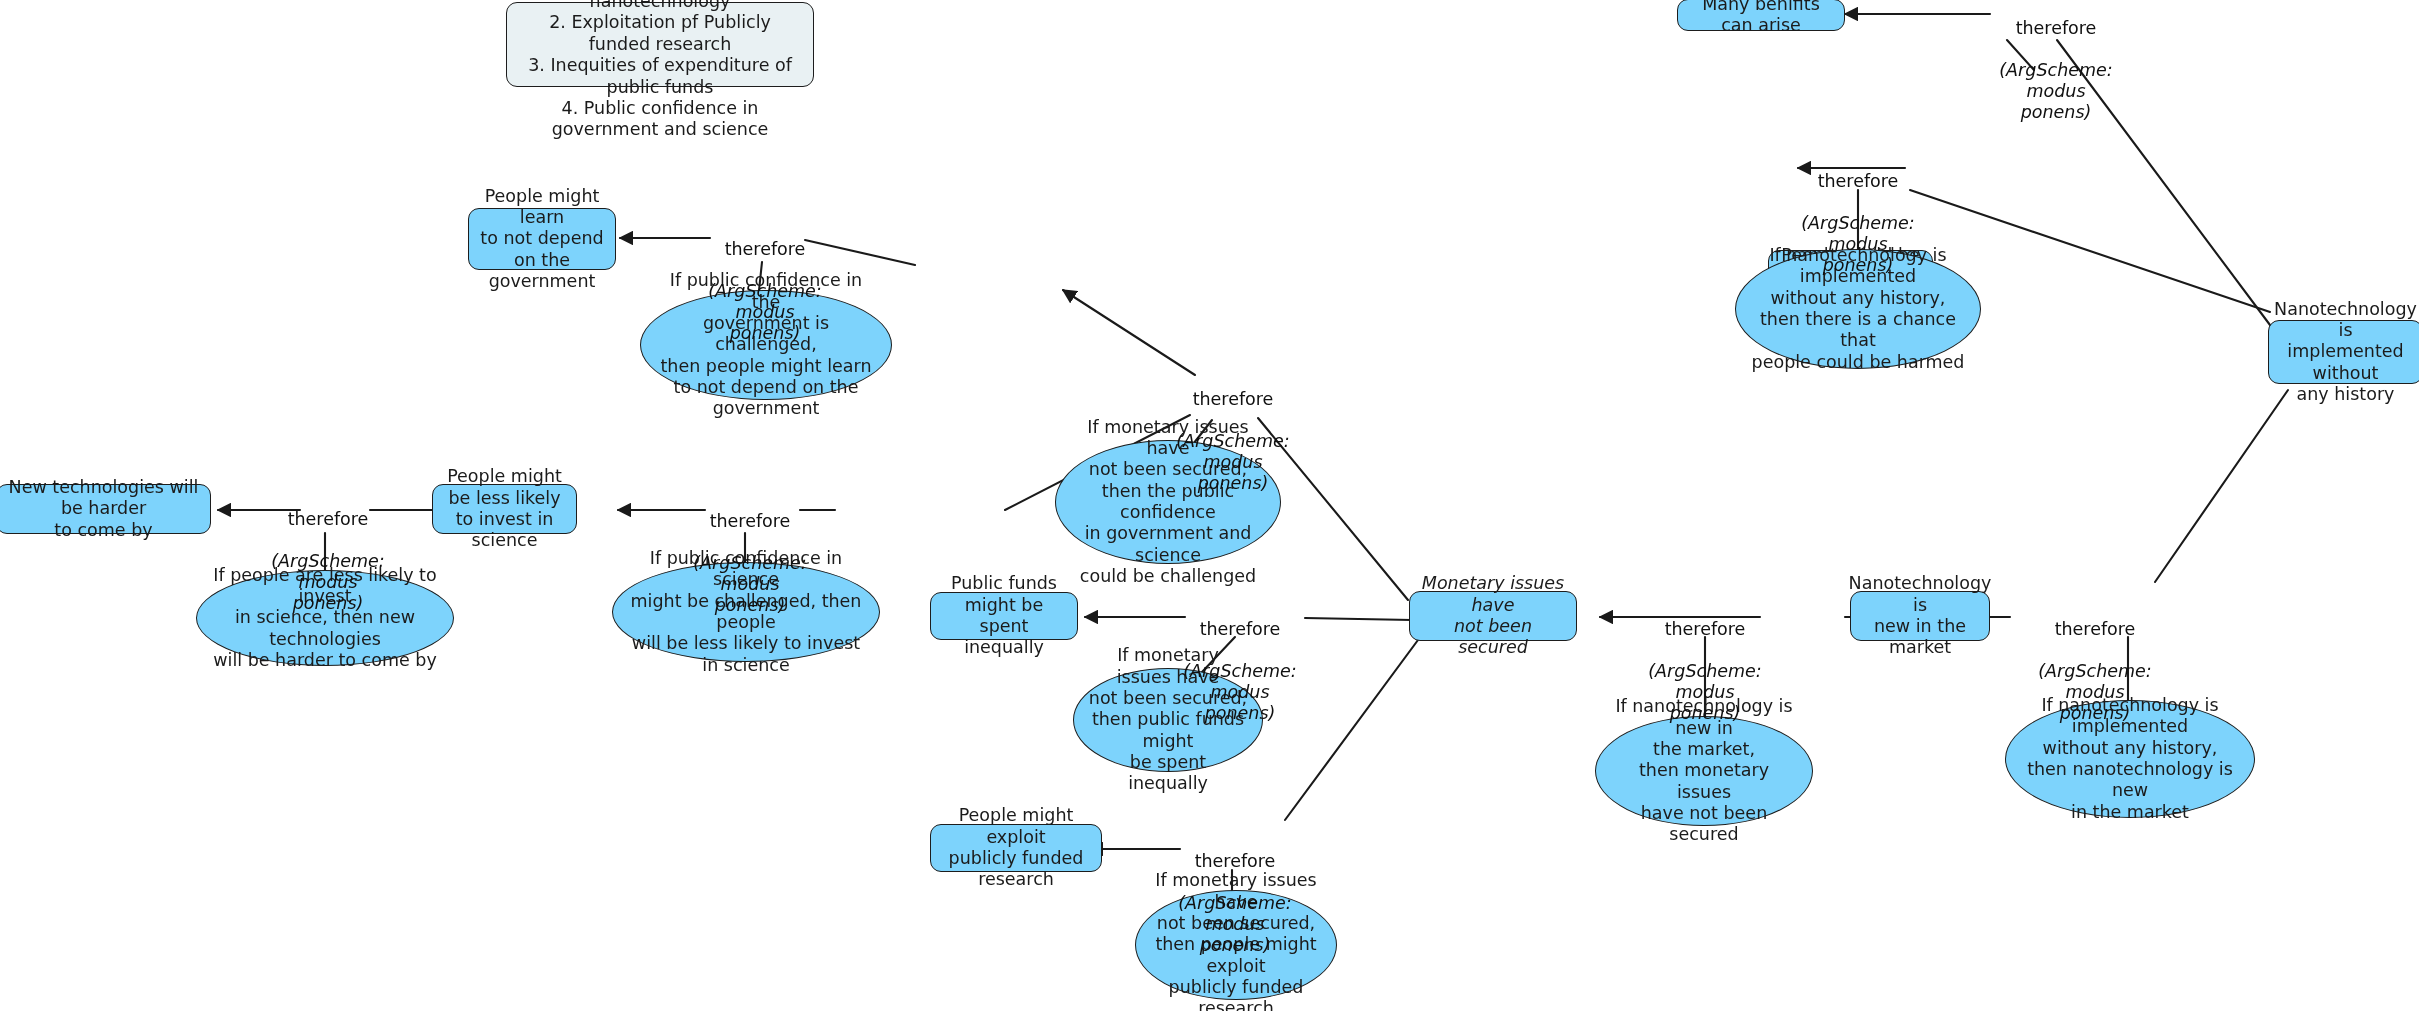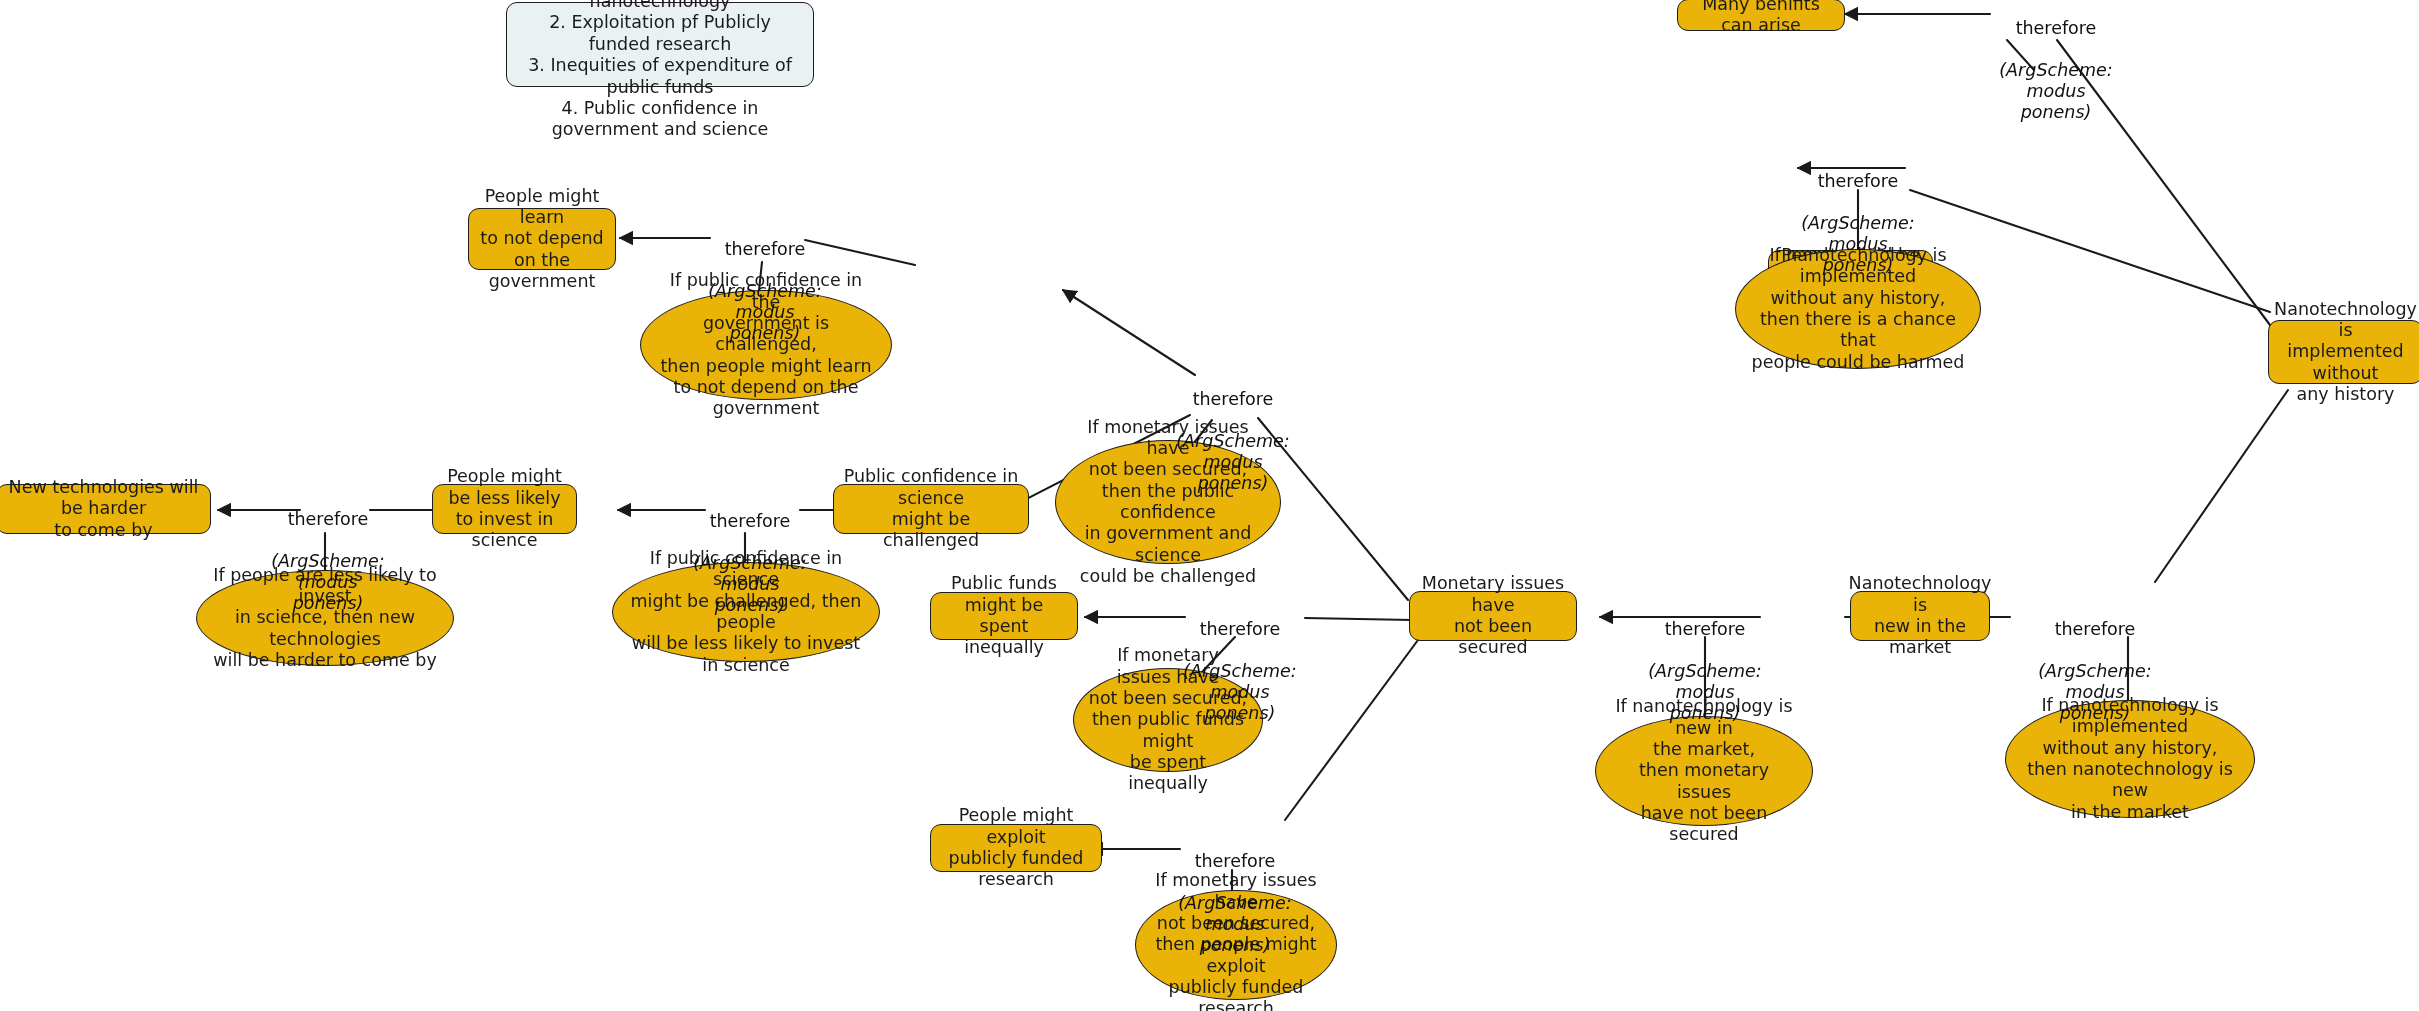--- a/index.html
+++ b/index.html
@@ -21,21 +21,21 @@
     pointer-events:none;
   }
   .node{
     position:absolute;
     box-sizing:border-box;
     display:flex;
     align-items:center;
     justify-content:center;
     text-align:center;
     color:#1b1b1b;
-    background:#eab308;
+    background:#7dd3fc;
     border:1.6px solid #1d1d1d;
     line-height:1.22;
     white-space:pre-line;
   }
   .node.claim{
     border-radius:11px;
     font-size:17.5px;
     padding:3px 8px;
   }
   .node.ellipse{
@@ -133,26 +133,24 @@
 
   <div class="node claim" style="left:1768px;top:250px;width:165px;height:32px;">People could be harmed</div>
 
   <div class="node claim" style="left:2268px;top:320px;width:155px;height:64px;">Nanotechnology is
 implemented without
 any history</div>
 
   <div class="node claim" style="left:1850px;top:591px;width:140px;height:50px;">Nanotechnology is
 new in the market</div>
 
-  <div class="node claim" style="left:1409px;top:591px;width:168px;height:50px;">Monetary issues have
+  <div class="node claim" style="left:1409px;top:591px;width:168px;height:50px;font-style:italic;">Monetary issues have
 not been secured</div>
 
 
-  <div class="node claim" style="left:833px;top:484px;width:196px;height:50px;">Public confidence in science
-might be challenged</div>
 
   <div class="node claim" style="left:468px;top:208px;width:148px;height:62px;">People might learn
 to not depend on the
 government</div>
 
   <div class="node claim" style="left:432px;top:484px;width:145px;height:50px;">People might be less likely
 to invest in science</div>
 
   <div class="node claim" style="left:-4px;top:484px;width:215px;height:50px;">New technologies will be harder
 to come by</div>

